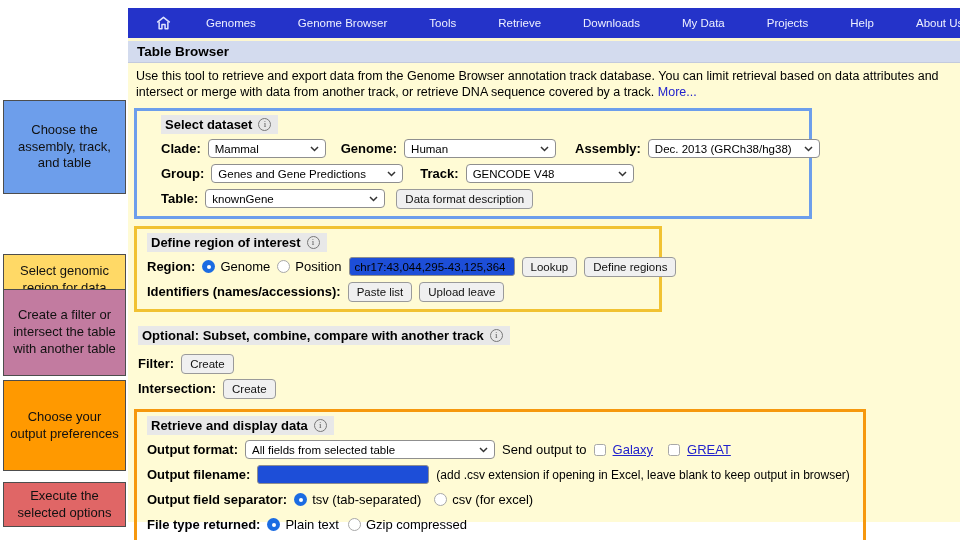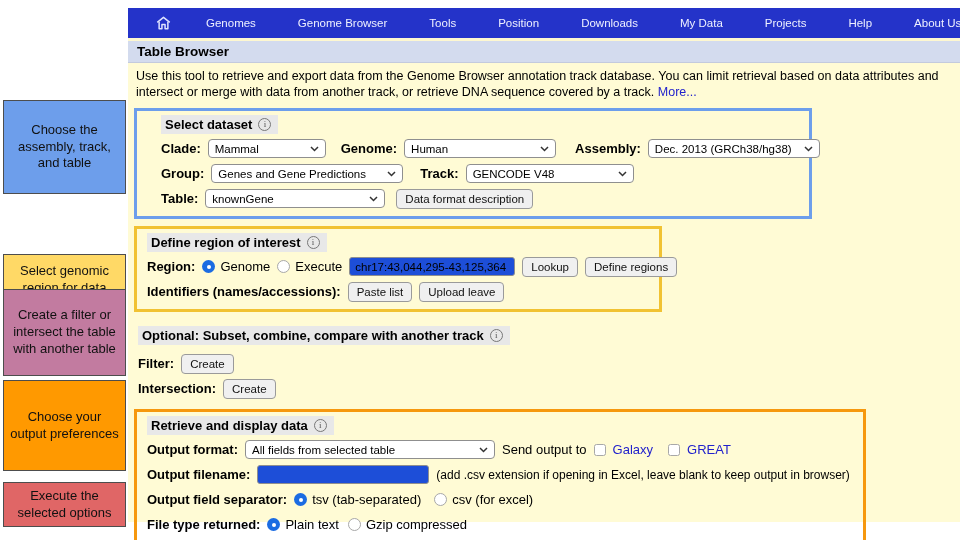--- a/index.html
+++ b/index.html
@@ -32,21 +32,21 @@
   .nav-sep { height: 3px; background: #fdf7d0; }
   .titlebar {
     height: 22px; display: flex; align-items: center;
     padding: 0 9px; font-size: 13.5px; font-weight: bold; color: #000;
     border-bottom: 1px solid #c3cadd;
   }
   .content { height: 459px; padding: 4px 0 0 0; }
 
   .intro { font-size: 12.5px; line-height: 1.26; color: #000; margin: 2px 8px 7px 8px; }
   a.link { color: #2222cc; text-decoration: none; cursor: pointer; }
-  a.link.u { }
+  a.link.u { text-decoration: underline; }
 
   .secbox { border: 3px solid; margin-left: 6px; padding: 4px 10px 7px 10px; }
   .box1 { width: 678px; margin-bottom: 7px; }
   .box2 { width: 528px; margin-bottom: 2px; }
   .box3 { width: 732px; margin-bottom: 6px; }
 
   .sec-head {
     display: inline-flex; align-items: center; gap: 6px;
     background: #e8e8e8; padding: 2px 7px 2px 4px;
     font-size: 13px; font-weight: bold; color: #000;
@@ -122,21 +122,21 @@
   <div class="navbar" style="background-color: rgb(36, 51, 201);">
     <span class="nav-home">
       <svg width="15" height="14" viewBox="0 0 24 22" fill="none" stroke="#dfe3ff" stroke-width="2.4" stroke-linejoin="round">
         <path d="M2 10 L12 2 L22 10"></path>
         <path d="M5 9 V20 H9.5 V13.5 H14.5 V20 H19 V9"></path>
       </svg>
     </span>
     <span class="nav-item">Genomes</span>
     <span class="nav-item">Genome Browser</span>
     <span class="nav-item">Tools</span>
-    <span class="nav-item">Position</span>
+    <span class="nav-item">Retrieve</span>
     <span class="nav-item">Downloads</span>
     <span class="nav-item">My Data</span>
     <span class="nav-item">Projects</span>
     <span class="nav-item">Help</span>
     <span class="nav-item">About Us</span>
   </div>
   <div class="nav-sep"></div>
 
   <div class="titlebar" style="background-color: rgb(211, 219, 238);">
     <span>Table Browser</span>
@@ -223,21 +223,21 @@
         <span class="info-icon">i</span>
       </div>
       <div class="frow">
         <span class="flabel">Region:</span>
         <span class="opt">
           <span class="radio on"></span>
           <span class="ftext">Genome</span>
         </span>
         <span class="opt">
           <span class="radio"></span>
-          <span class="ftext">Execute</span>
+          <span class="ftext">Position</span>
         </span>
         <input class="tinput" style="width: 185px;" value="chr17:43,044,295-43,125,364">
         <button class="btn">Lookup</button>
         <button class="btn">Define regions</button>
       </div>
       <div class="frow">
         <span class="flabel">Identifiers (names/accessions):</span>
         <button class="btn">Paste list</button>
         <button class="btn">Upload leave</button>
       </div>

